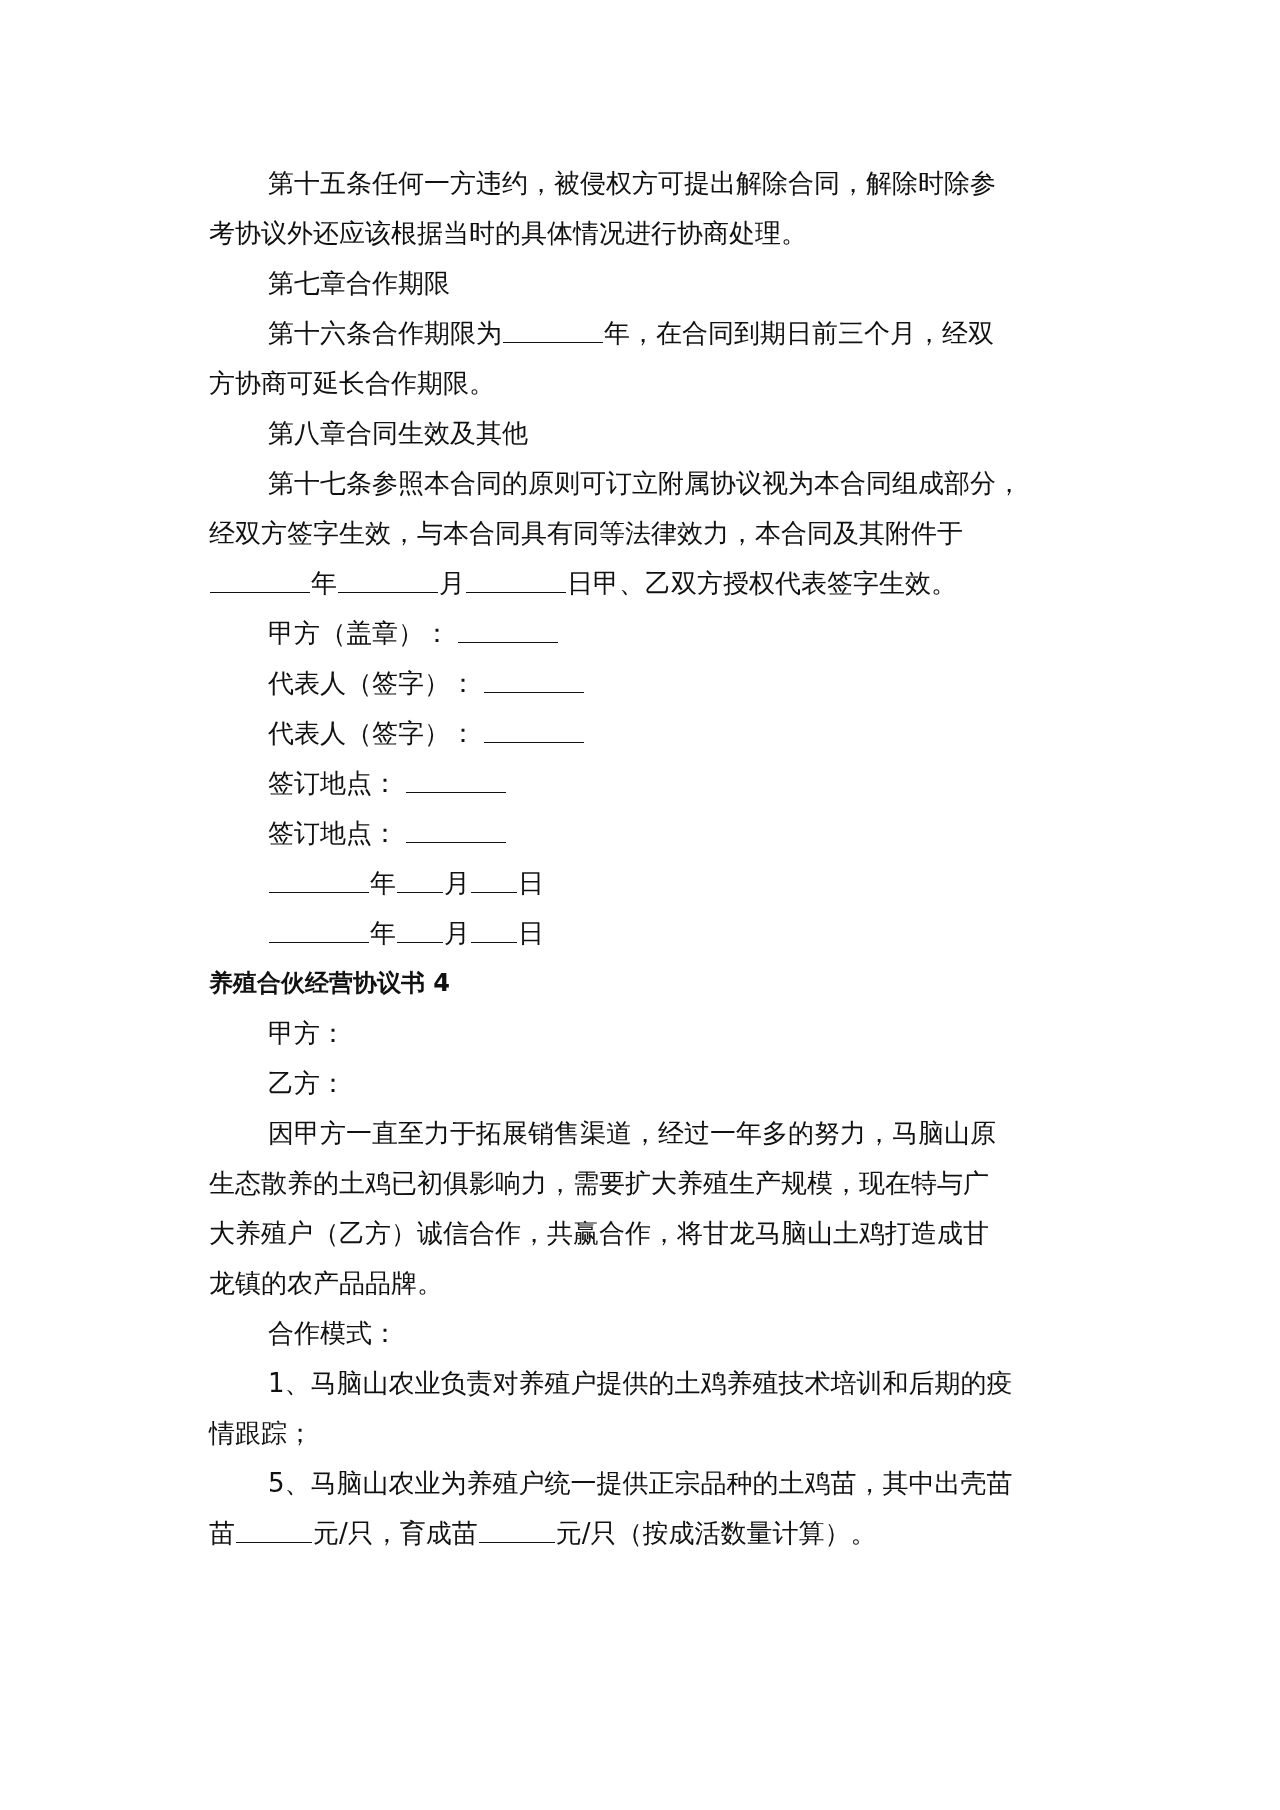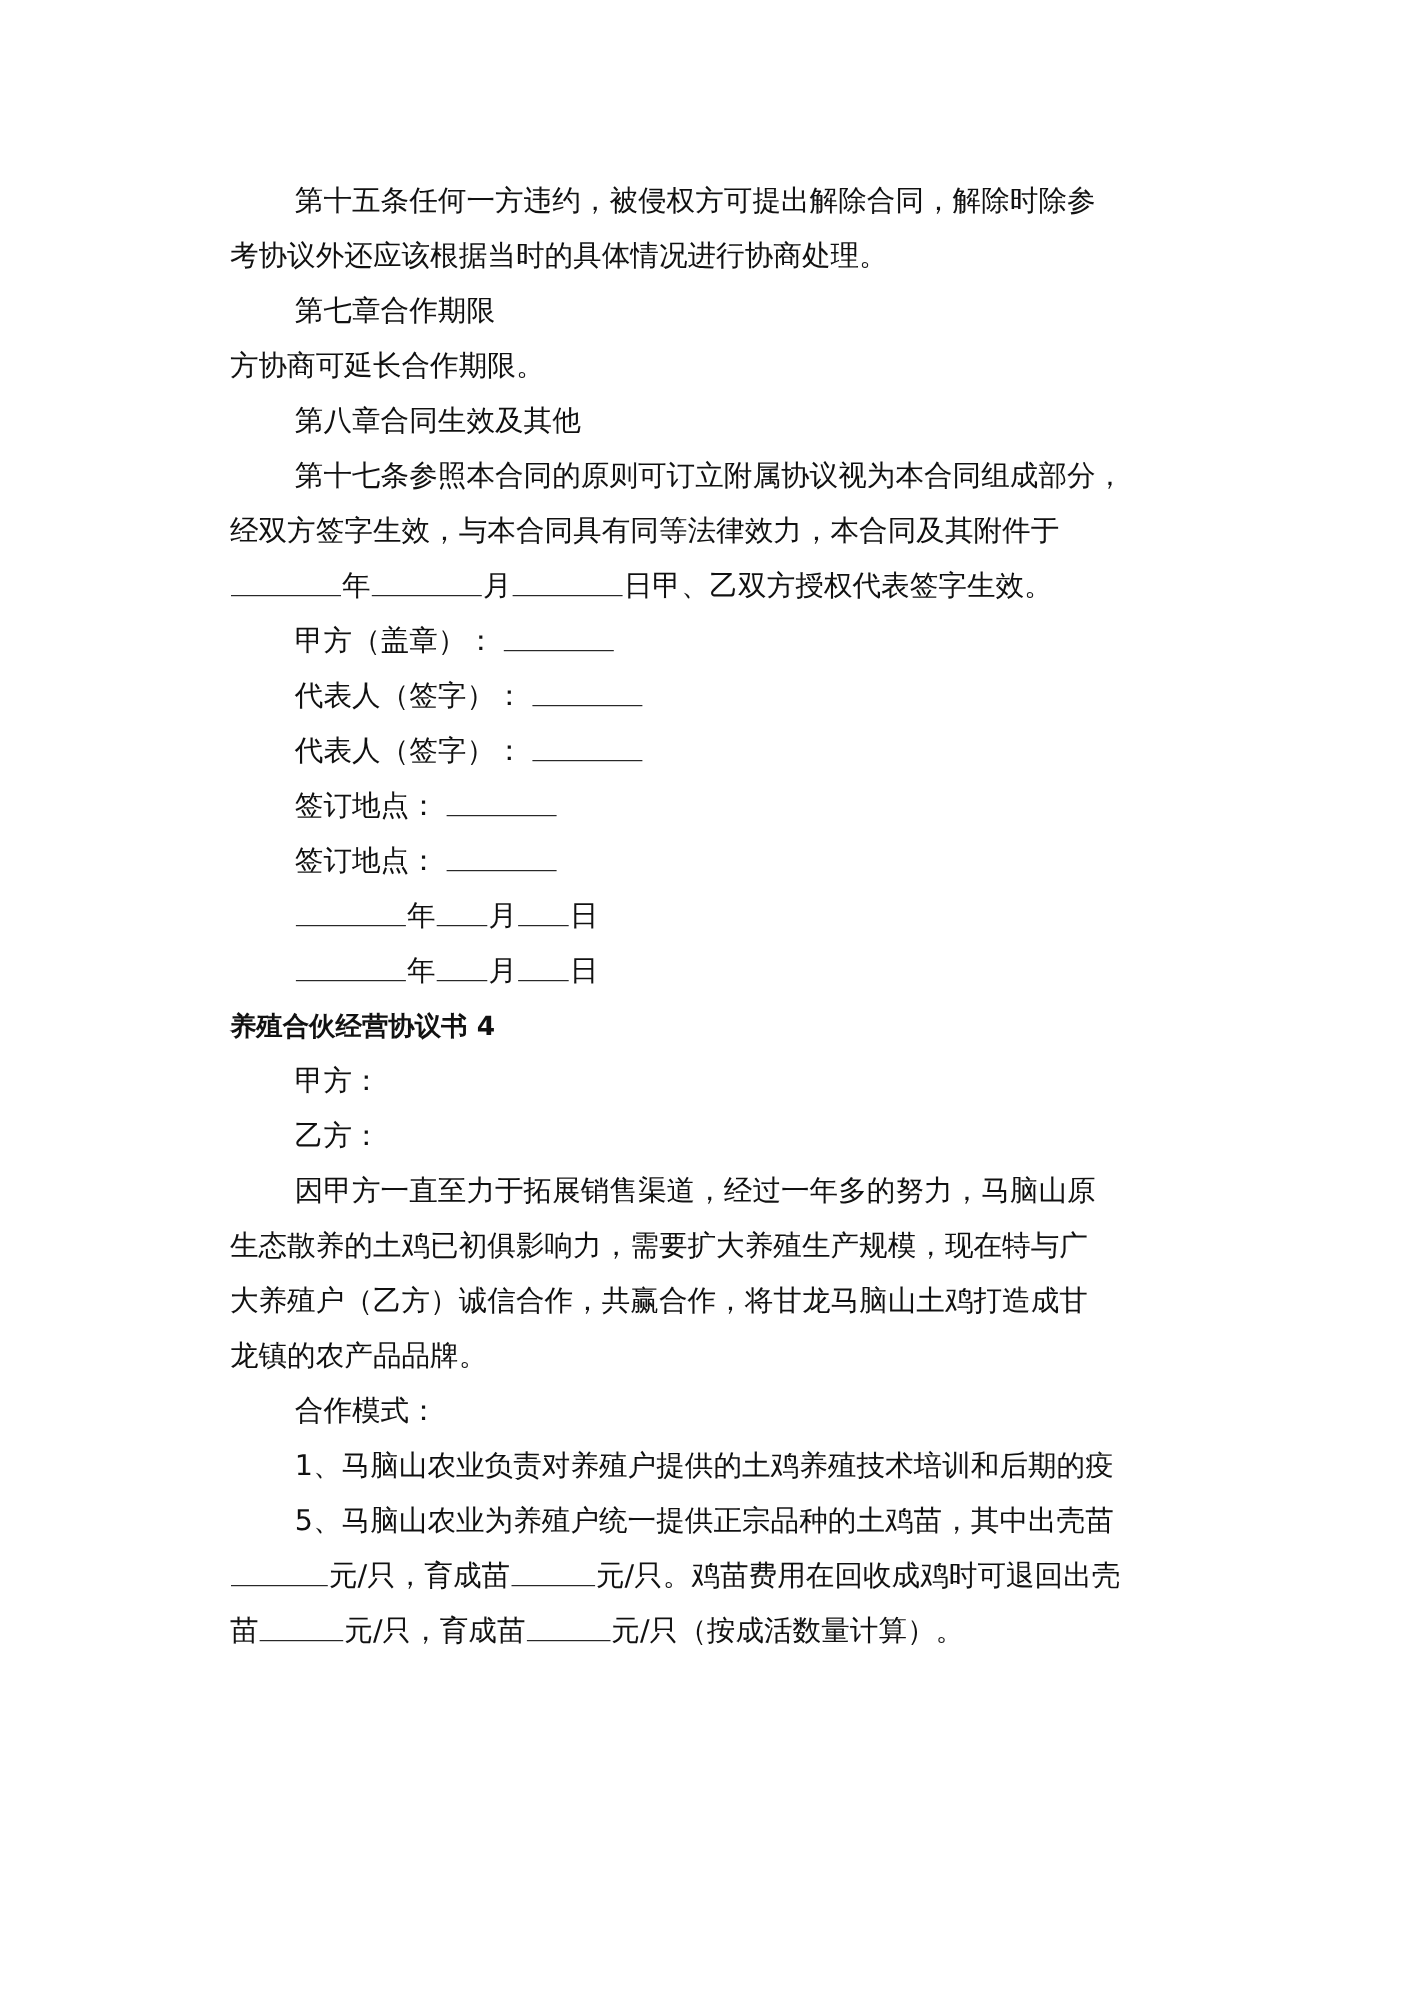--- a/index.html
+++ b/index.html
@@ -26,20 +26,21 @@
   <div class="content">
 
     <p class="p">
       <span class="line first">第十五条任何一方违约，被侵权方可提出解除合同，解除时除参</span>
       <span class="line">考协议外还应该根据当时的具体情况进行协商处理。</span>
     </p>
 
     <p class="p indent">第七章合作期限</p>
 
     <p class="p">
+      <span class="line first"><span>第十六条合作期限为</span><span class="blank" style="width:100px"></span><span>年，在合同到期日前三个月，经双</span></span>
       <span class="line">方协商可延长合作期限。</span>
     </p>
 
     <p class="p indent">第八章合同生效及其他</p>
 
     <p class="p">
       <span class="line first">第十七条参照本合同的原则可订立附属协议视为本合同组成部分，</span>
       <span class="line">经双方签字生效，与本合同具有同等法律效力，本合同及其附件于</span>
       <span class="line"><span class="blank" style="width:100px"></span><span>年</span><span class="blank" style="width:100px"></span><span>月</span><span class="blank" style="width:100px"></span><span>日甲、乙双方授权代表签字生效。</span></span>
     </p>
@@ -62,22 +63,22 @@
       <span class="line first">因甲方一直至力于拓展销售渠道，经过一年多的努力，马脑山原</span>
       <span class="line">生态散养的土鸡已初俱影响力，需要扩大养殖生产规模，现在特与广</span>
       <span class="line">大养殖户（乙方）诚信合作，共赢合作，将甘龙马脑山土鸡打造成甘</span>
       <span class="line">龙镇的农产品品牌。</span>
     </p>
 
     <p class="p indent">合作模式：</p>
 
     <p class="p">
       <span class="line first">1、马脑山农业负责对养殖户提供的土鸡养殖技术培训和后期的疫</span>
+      <span class="line">情跟踪；</span>
     </p>
 
     <p class="p">
       <span class="line first">5、马脑山农业为养殖户统一提供正宗品种的土鸡苗，其中出壳苗</span>
-      <span class="line"><span class="blank" style="width:88px"></span><span>元/只，育成苗</span><span class="blank" style="width:76px"></span><span>元/只。鸡苗费用在回收成鸡时可退回出壳</span></span>
       <span class="line"><span>苗</span><span class="blank" style="width:76px"></span><span>元/只，育成苗</span><span class="blank" style="width:76px"></span><span>元/只（按成活数量计算）。</span></span>
     </p>
 
   </div>
 </div>
 
 </body></html>

